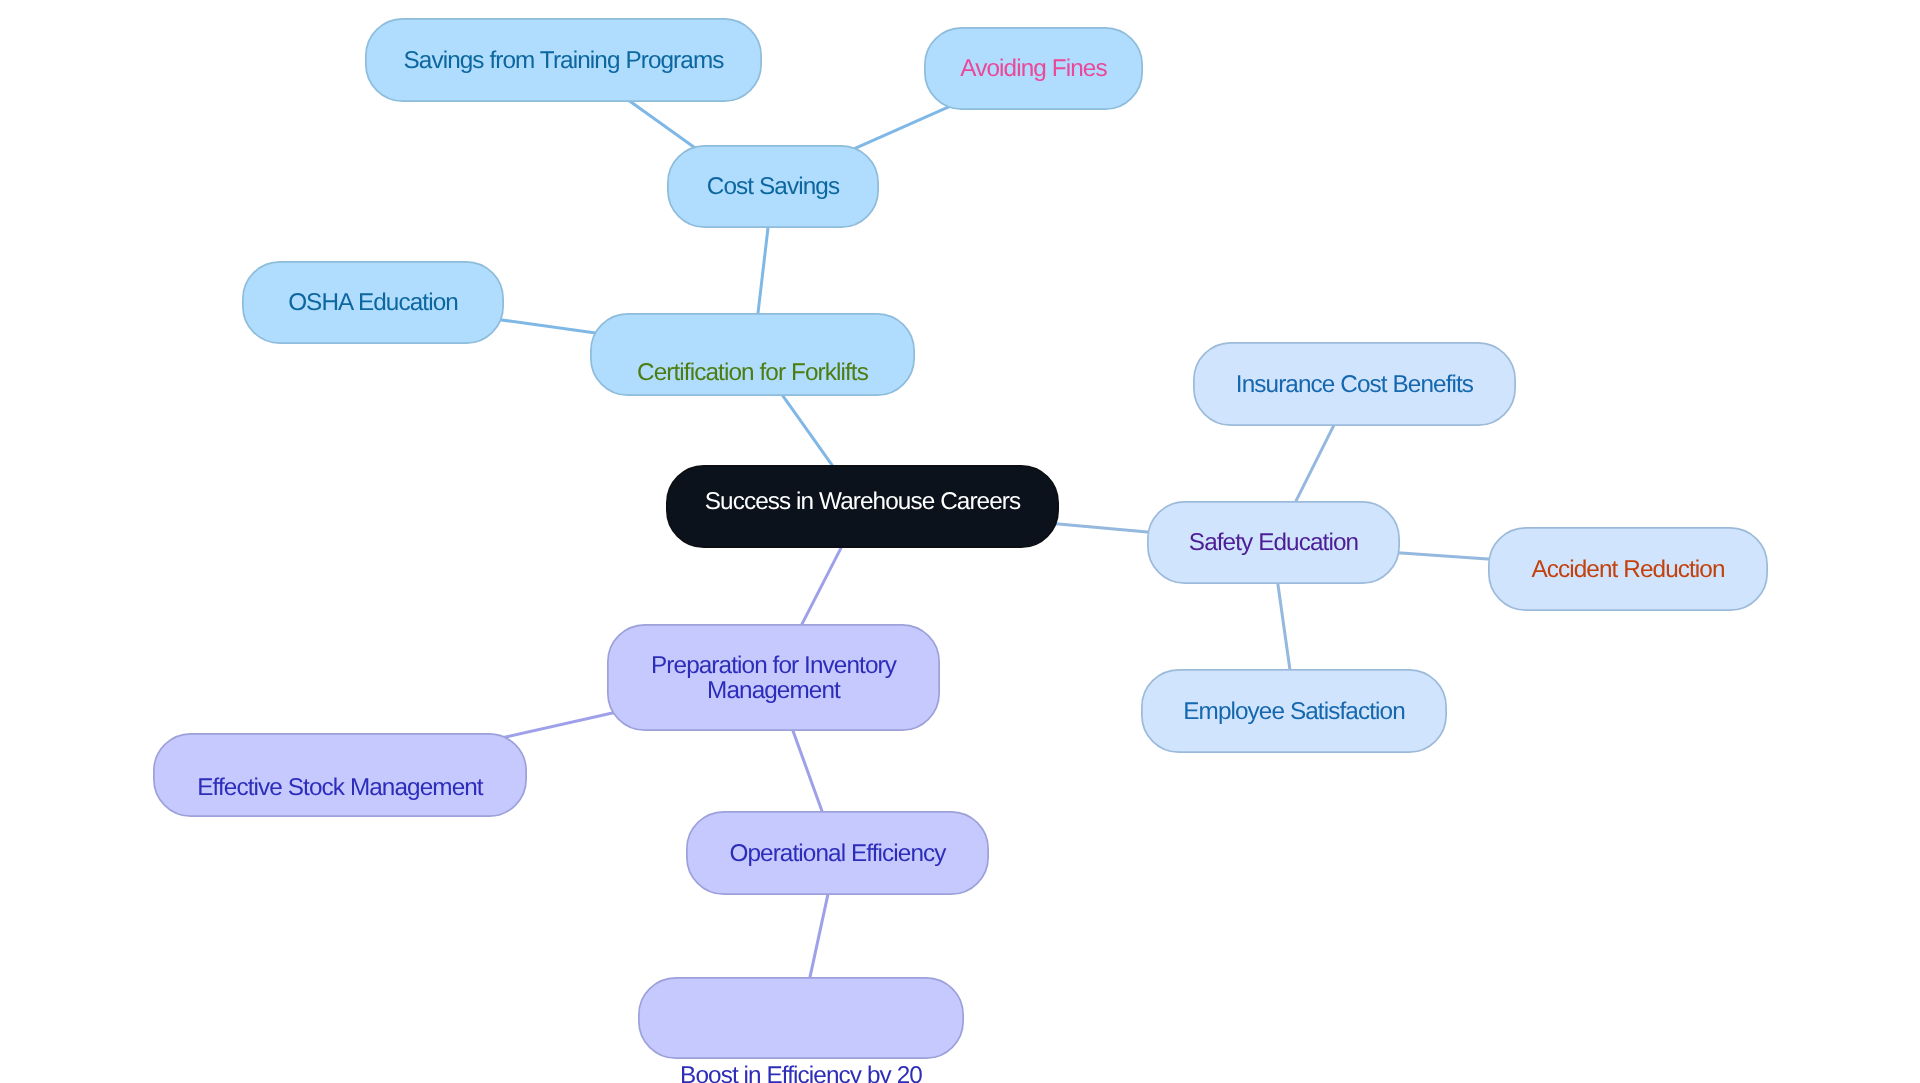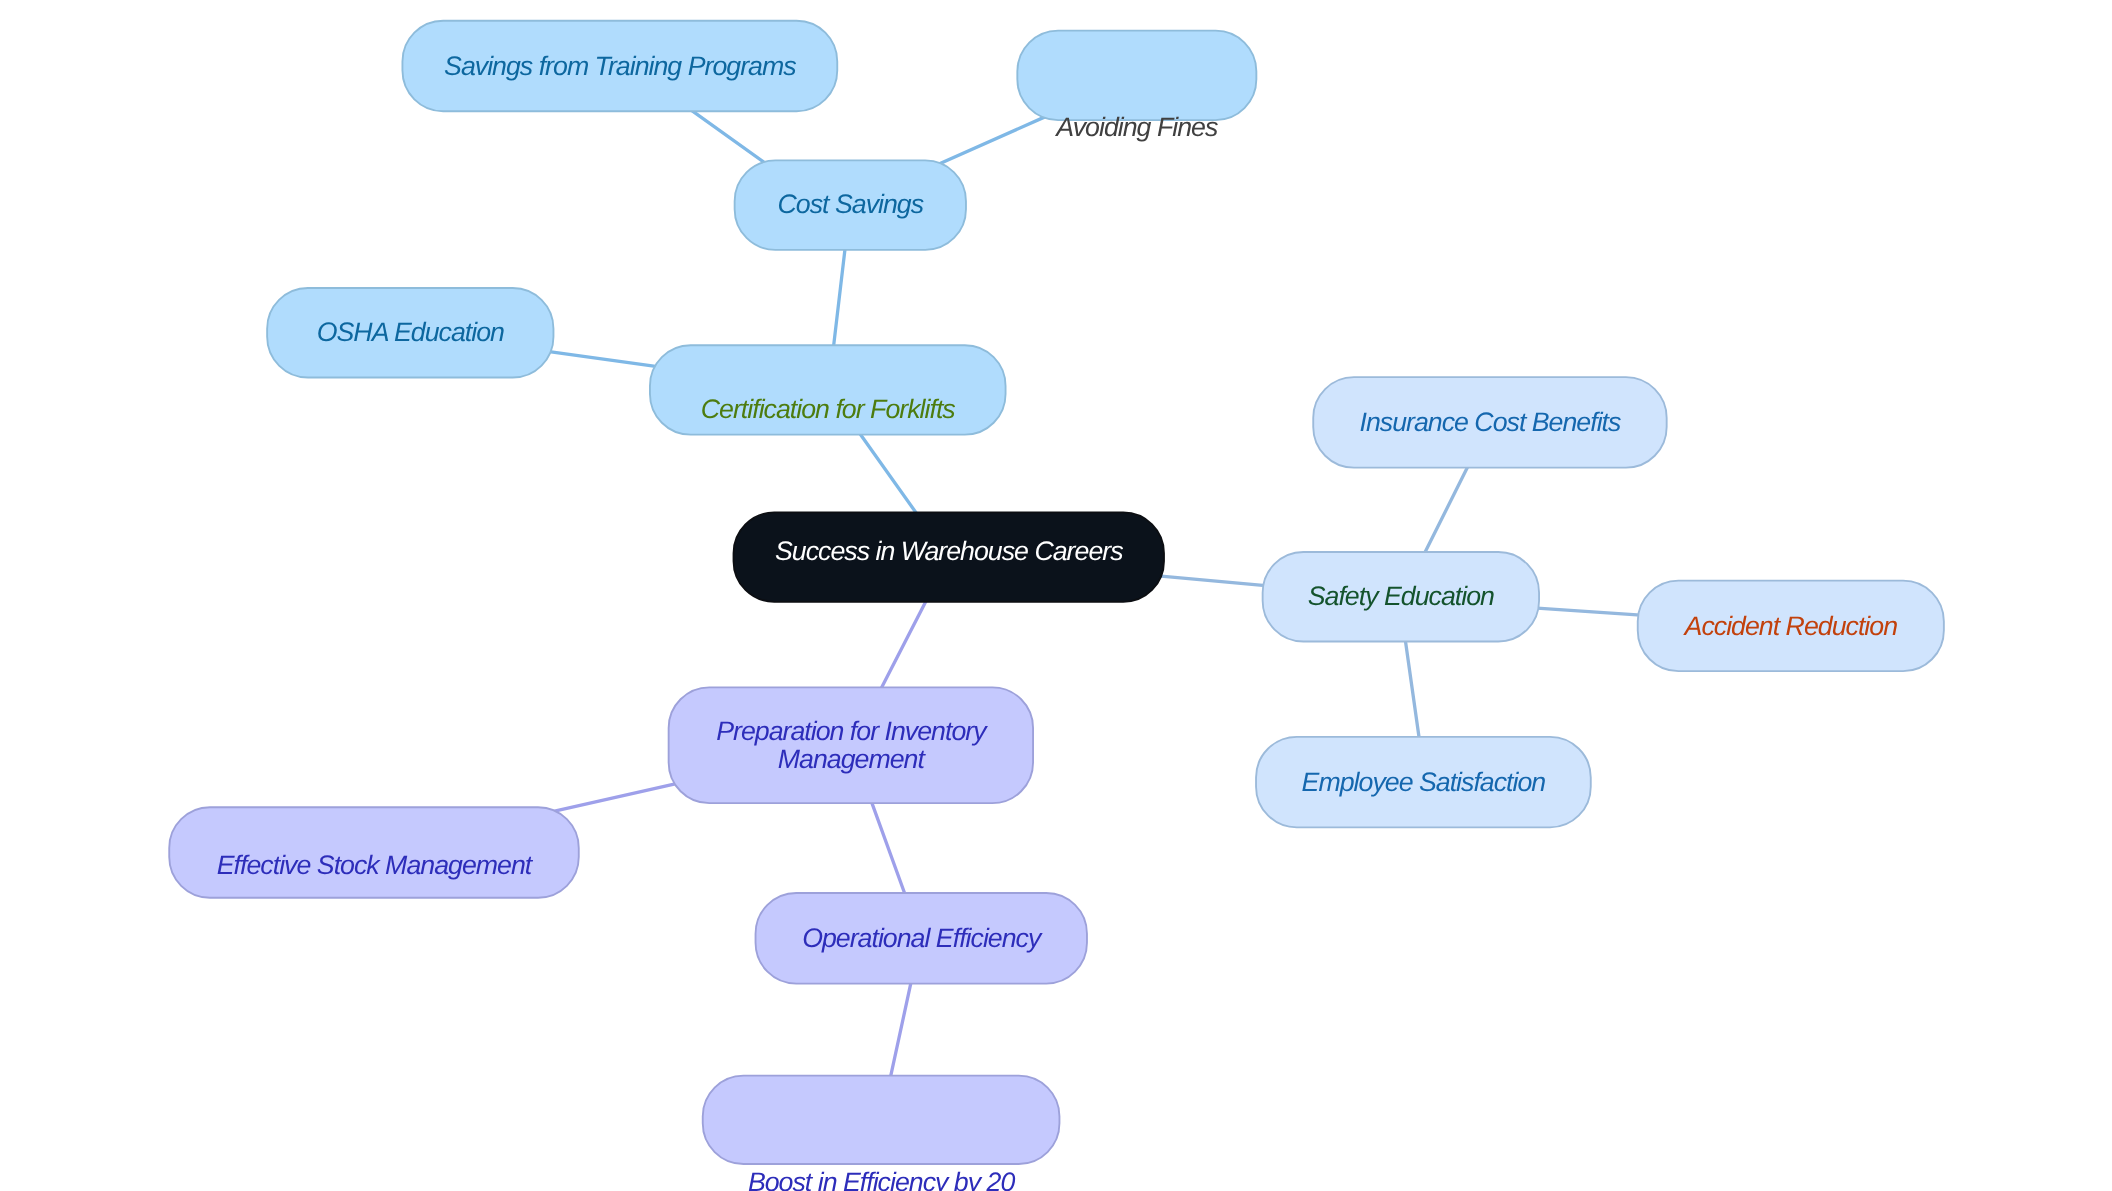--- a/index.html
+++ b/index.html
@@ -32,21 +32,20 @@
     box-sizing: border-box;
     display: flex;
     align-items: center;
     justify-content: center;
     text-align: center;
     font-size: 24.3px;
     letter-spacing: -0.9px;
     line-height: 25px;
     white-space: pre-line;
     will-change: transform;
-    font-style: italic;
   }
 </style>
 </head>
 <body>
 
 <div id="stage">
   <svg id="edges" viewBox="0 0 1920 1083" xmlns="http://www.w3.org/2000/svg">
       <line x1="695.8769027654438" y1="148.49511364856806" x2="626.1230972345562" y2="98.50488635143195" stroke="#7fb8e6" stroke-width="3" stroke-linecap="round"></line>
       <line x1="850.5171307082785" y1="150.4368307963207" x2="951.4828692917215" y2="105.56316920367931" stroke="#7fb8e6" stroke-width="3" stroke-linecap="round"></line>
       <line x1="757.2989525145956" y1="318.95890362593724" x2="768.7010474854044" y2="222.04109637406273" stroke="#7fb8e6" stroke-width="3" stroke-linecap="round"></line>
@@ -74,22 +73,22 @@
       <rect x="153.85" y="733.85" width="372.3" height="82.3" rx="37" ry="37" fill="#c5c9fe" stroke="#9da1da" stroke-width="1.7"></rect>
       <rect x="686.85" y="811.85" width="301.3" height="82.3" rx="37" ry="37" fill="#c5c9fe" stroke="#9da1da" stroke-width="1.7"></rect>
       <rect x="638.85" y="977.85" width="324.3" height="80.3" rx="37" ry="37" fill="#c5c9fe" stroke="#9da1da" stroke-width="1.7"></rect>
     </svg>
   <div id="nodes-layer">
       <div class="node node-root" style="left: 666px; top: 465px; width: 393px; height: 73px; color: rgb(255, 255, 255);">Success in Warehouse Careers</div>
       <div class="node node-blue" style="left: 590px; top: 326px; width: 325px; height: 92px; color: #4d7c0f;">Certification for Forklifts</div>
       <div class="node node-blue" style="left: 242px; top: 261px; width: 262px; height: 83px; color: rgb(13, 103, 159);">OSHA Education</div>
       <div class="node node-blue" style="left: 667px; top: 145px; width: 212px; height: 83px; color: rgb(13, 103, 159);">Cost Savings</div>
       <div class="node node-blue" style="left: 365px; top: 18px; width: 397px; height: 84px; color: rgb(13, 103, 159);">Savings from Training Programs</div>
-      <div class="node node-blue" style="left: 924px; top: 27px; width: 219px; height: 83px; color: #404040; margin-top: 48px;">Avoiding Fines</div>
-      <div class="node node-lightblue" style="left: 1147px; top: 501px; width: 253px; height: 83px; color: #14532d;">Safety Education</div>
+      <div class="node node-blue" style="left: 924px; top: 27px; width: 219px; height: 83px; color: #ec4899;">Avoiding Fines</div>
+      <div class="node node-lightblue" style="left: 1147px; top: 501px; width: 253px; height: 83px; color: #4c1d95;">Safety Education</div>
       <div class="node node-lightblue" style="left: 1193px; top: 342px; width: 323px; height: 84px; color: rgb(21, 103, 174);">Insurance Cost Benefits</div>
       <div class="node node-lightblue" style="left: 1488px; top: 527px; width: 280px; height: 84px; color: #c2410c;">Accident Reduction</div>
       <div class="node node-lightblue" style="left: 1141px; top: 669px; width: 306px; height: 84px; color: rgb(21, 103, 174);">Employee Satisfaction</div>
       <div class="node node-purple" style="left: 607px; top: 624px; width: 333px; height: 107px; color: rgb(45, 45, 186);">Preparation for Inventory
 Management</div>
       <div class="node node-purple" style="left: 153px; top: 733px; width: 374px; height: 108px; color: rgb(45, 45, 186);">Effective Stock Management</div>
       <div class="node node-purple" style="left: 686px; top: 811px; width: 303px; height: 84px; color: rgb(45, 45, 186);">Operational Efficiency</div>
       <div class="node node-purple" style="left: 638px; top: 1034px; width: 326px; height: 82px; color: rgb(45, 45, 186);">Boost in Efficiency by 20</div>
     </div>
 </div>

